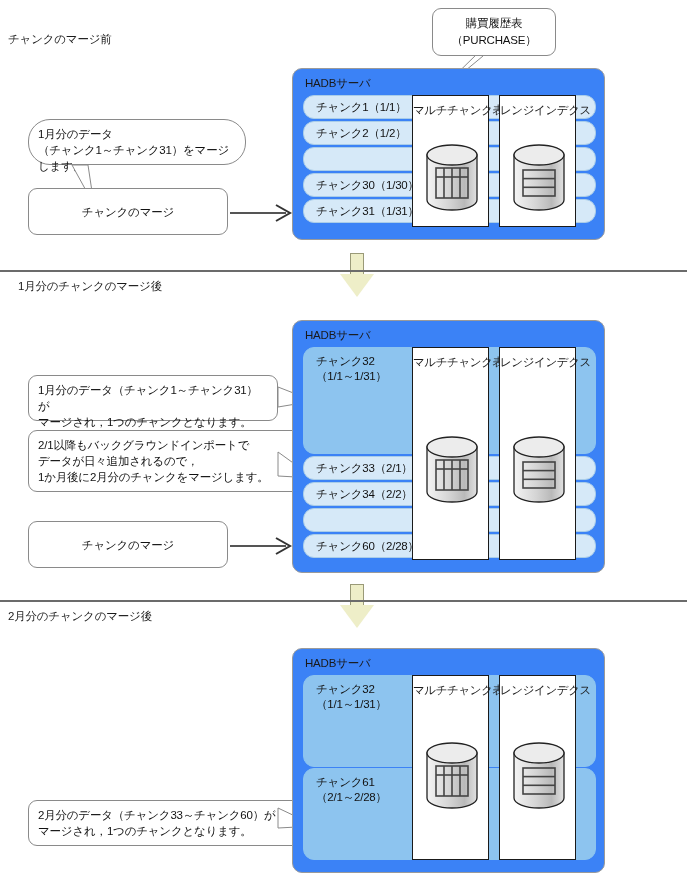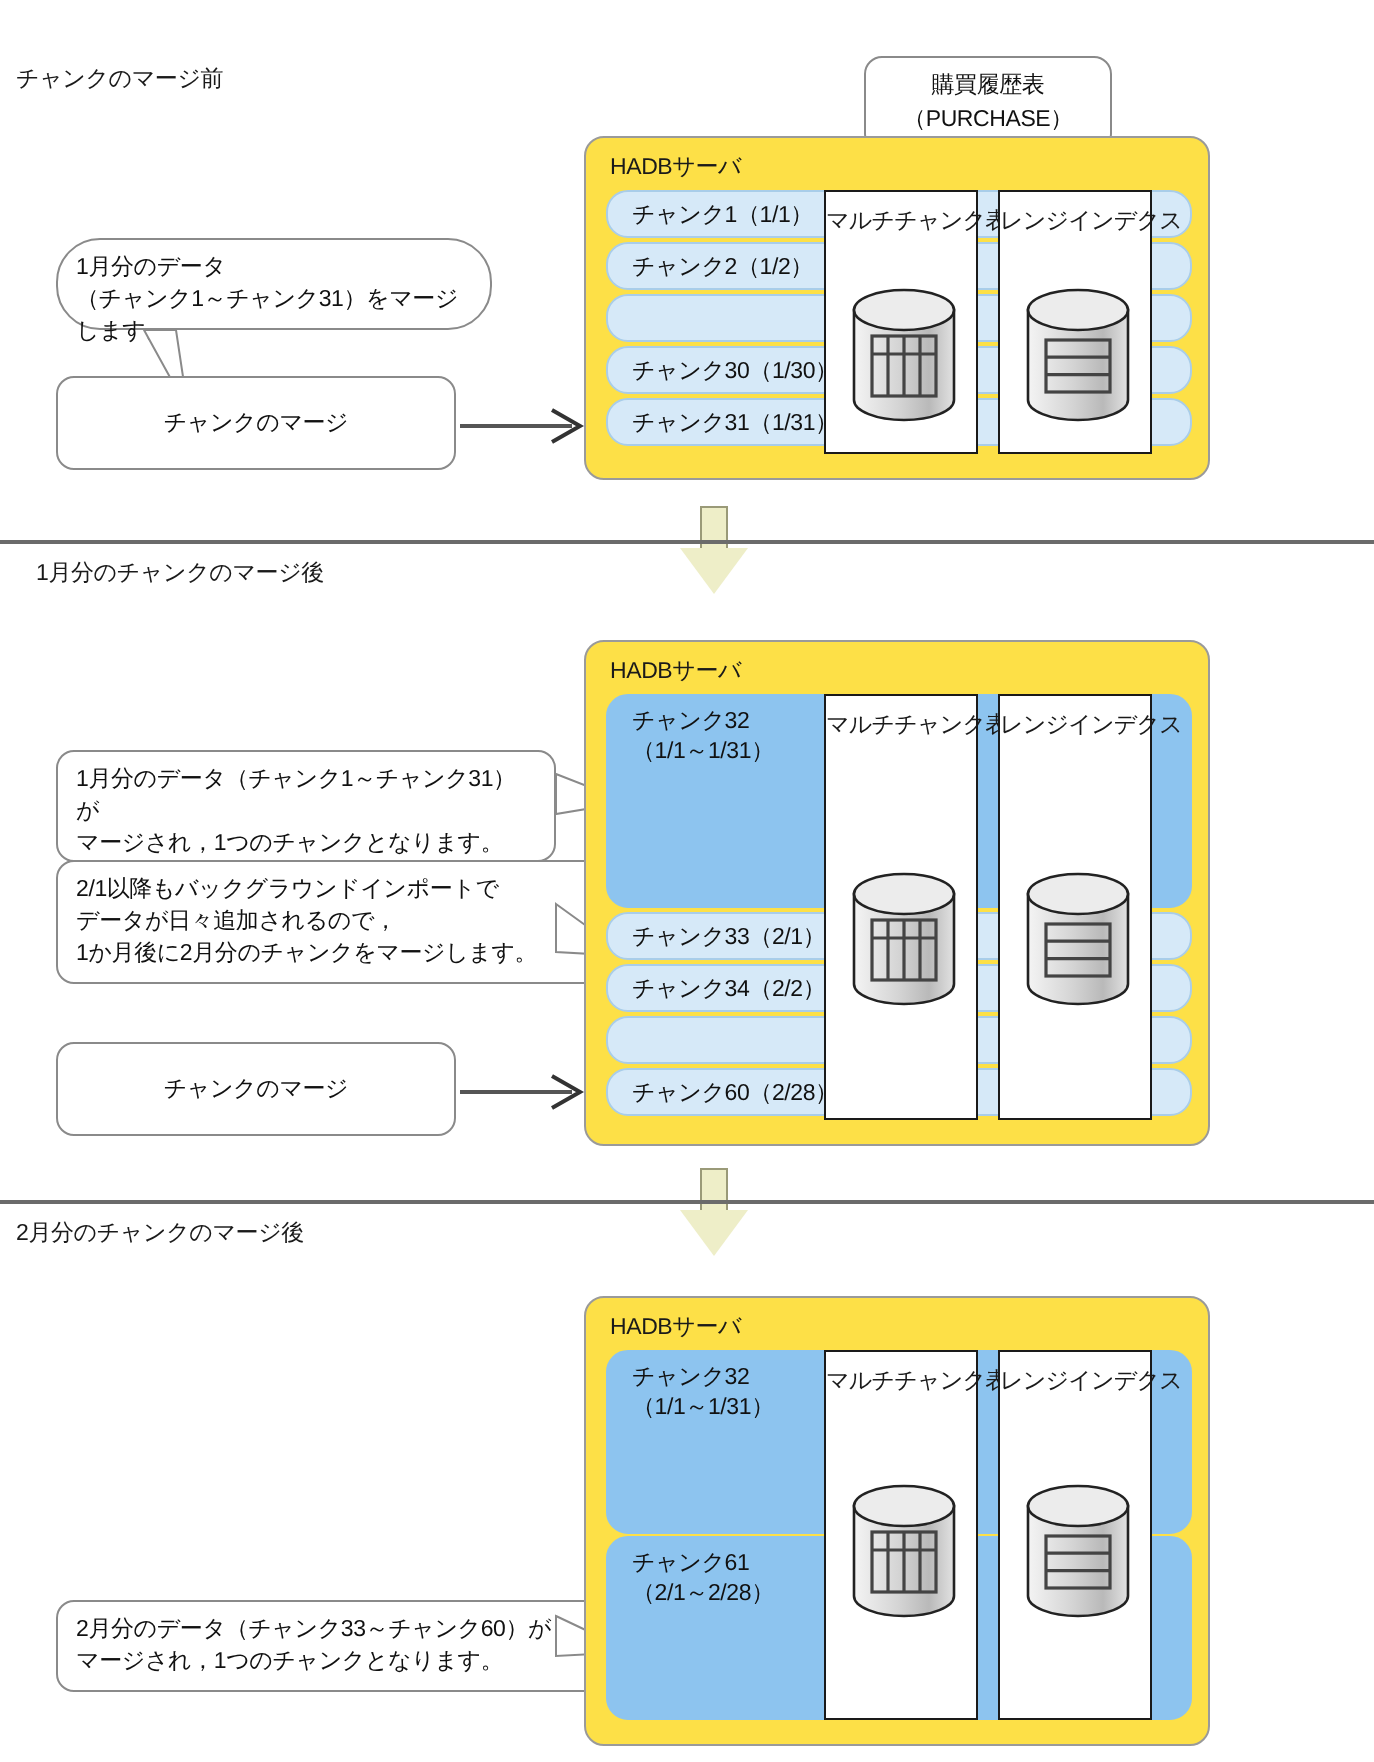--- a/index.html
+++ b/index.html
@@ -67,21 +67,21 @@
 
   
   .tail-r { position: absolute; overflow: visible; }
 
   
   .conn { position: absolute; overflow: visible; }
 
   
   .server {
     position: absolute;
-    background: #fde047;
+    background: #3b82f6;
     border: 1px solid #9a9a9a;
     border-radius: 10px;
   }
   .server-title {
     position: absolute; left: 12px; top: 7px;
     font-size: 11.5px; letter-spacing: -0.2px; white-space: nowrap;
   }
   .chunk-area { position: absolute; left: 10px; top: 26px; }
 
   
@@ -125,21 +125,21 @@
   .cyl { position: absolute; }
 </style>
 </head>
 <body>
 
 <div class="stage">
 
   <svg class="tail-r" style="left:424px; top:52px; width:60px; height:50px;" viewBox="0 0 60 50">
     <polygon points="55,0 59,4 6,48" fill="#ffffff" stroke="#8a8a8a" stroke-width="1"></polygon>
   </svg>
-  <div class="tbox center" style="left:432px; top:8px; width:124px; height:48px; flex-direction:column; line-height:17px;margin-top:20px;">
+  <div class="tbox center" style="left:432px; top:8px; width:124px; height:48px; flex-direction:column; line-height:17px;">
     <span>購買履歴表</span>
     <span>（PURCHASE）</span>
   </div>
 
   <div class="sec-head" style="left:8px; top:32px;">チャンクのマージ前</div>
 
   <div class="tbox" style="left:28px; top:119px; width:218px; height:46px;border-radius:22px;">1月分のデータ
 （チャンク1～チャンク31）をマージします。</div>
 
   <svg class="tail-r" style="left:70px; top:163px; width:40px; height:44px;" viewBox="0 0 40 44">
@@ -207,21 +207,21 @@
 
   <div class="down-arrow" style="left:340px; top:253px;">
     <div class="head-b"></div>
       <div class="shaft"></div>
       <div class="head"></div>
   </div>
 
   <div class="divider" style="top:270px;"></div>
   <div class="sec-head" style="left:18px; top:279px;">1月分のチャンクのマージ後</div>
 
-  <div class="tbox" style="left:28px; top:375px; width:250px; height:56px;">1月分のデータ（チャンク1～チャンク31）が
+  <div class="tbox" style="left:28px; top:375px; width:250px; height:46px;">1月分のデータ（チャンク1～チャンク31）が
 マージされ，1つのチャンクとなります。</div>
   <svg class="tail-r" style="left:276px; top:385px; width:40px; height:30px;" viewBox="0 0 40 30">
     <polygon points="2,2 38,16 2,22" fill="#ffffff" stroke="#8a8a8a" stroke-width="1"></polygon>
   </svg>
 
   <div class="tbox" style="left:28px; top:430px; width:294px; height:62px;">2/1以降もバックグラウンドインポートで
 データが日々追加されるので，
 1か月後に2月分のチャンクをマージします。</div>
   <svg class="tail-r" style="left:276px; top:448px; width:40px; height:36px;" viewBox="0 0 40 36">
     <polygon points="2,4 38,30 2,28" fill="#ffffff" stroke="#8a8a8a" stroke-width="1"></polygon>

